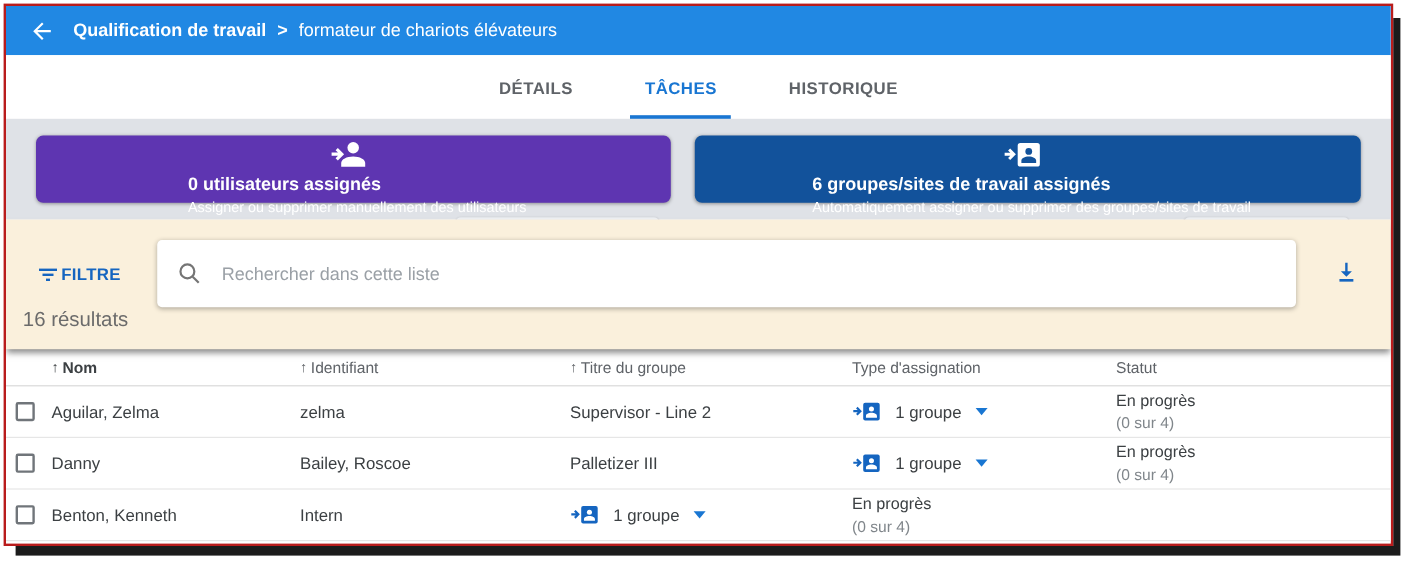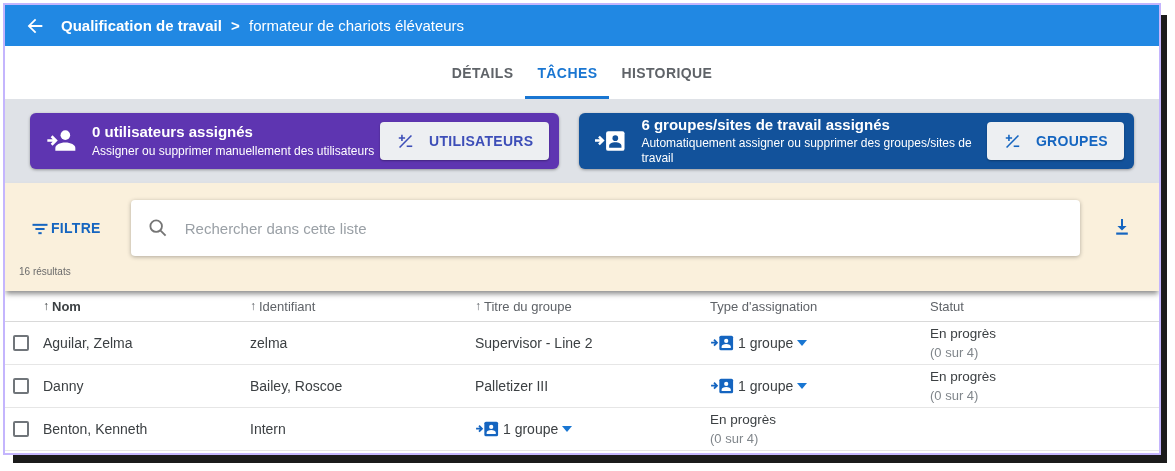--- a/index.html
+++ b/index.html
@@ -9,21 +9,21 @@
     font-family: "Liberation Sans", sans-serif;
     width: 1175px;
     height: 471px;
     position: relative;
     overflow: hidden;
   }
   .frame {
     position: absolute;
     top: 3px; left: 3px;
     width: 1158px; height: 452px;
-    border: 2px solid #c4b5fd;
+    border: 2px solid #b91c1c;
     box-shadow: 8px 10px 0 -2px #1b1b1b;
     background: #ffffff;
     overflow: hidden;
   }
 
   
   .appbar {
     height: 41px;
     background: #2188E3;
     display: flex;
@@ -41,20 +41,21 @@
   .breadcrumb .bc-primary { font-weight: bold; }
   .breadcrumb .bc-sep { margin: 0 5px; font-weight: bold; }
 
   
   .tabstrip {
     height: 53px;
     background: #ffffff;
     display: flex;
     justify-content: center;
     align-items: stretch;
+    gap: 36px;
   }
   .tab {
     display: flex; align-items: center;
     padding: 4px 12px 0 12px;
     font-size: 14px;
     font-weight: bold;
     letter-spacing: 0.4px;
     color: #5f6368;
     border-bottom: 3px solid transparent;
     cursor: pointer;
@@ -72,20 +73,21 @@
     gap: 20px;
     padding: 14px 25px;
   }
   .assign-card {
     border-radius: 6px;
     display: flex;
     align-items: center;
     padding: 0 10px 0 16px;
     color: #ffffff;
     box-shadow: 0 1px 3px rgba(0,0,0,0.35);
+    flex-direction: column;
   }
   .assign-card.users { flex: 1 1 0; background: #5E35B1; }
   .assign-card.groups { flex: 1.05 1 0; background: #12529B; }
   .assign-card .card-icon { width: 32px; height: 32px; flex: 0 0 auto; margin-right: 14px; }
   .assign-card .card-text { line-height: 1.25; }
   .assign-card .card-title { font-size: 15px; font-weight: bold; margin-bottom: 2px; }
   .assign-card .card-subtitle { font-size: 12px; }
   .card-btn {
     margin-left: auto;
     background: #EDEFF2;
@@ -146,21 +148,21 @@
     font-size: 15px;
     color: #3c4043;
     background: transparent;
   }
   .searchbox input::placeholder { color: #9aa0a6; }
   .download-btn { width: 24px; height: 24px; cursor: pointer; flex: 0 0 auto; }
   .results-count {
     position: absolute;
     left: 14px;
     bottom: 14px;
-    font-size: 10px;
+    font-size: 17px;
     color: #6b6b6b;
   }
 
   
   .table { background: #ffffff; }
   .t-row {
     display: grid;
     grid-template-columns: 38px 207px 225px 235px 220px auto;
     align-items: center;
   }
@@ -181,21 +183,21 @@
   }
   .cb-cell { display: flex; justify-content: center; }
   .checkbox {
     width: 16px; height: 16px;
     border: 2px solid #70757a;
     border-radius: 2px;
     background: #fff;
     cursor: pointer;
     margin-left: -6px;
   }
-  .assign-cell { display: flex; align-items: center; gap: 2px; cursor: pointer; }
+  .assign-cell { display: flex; align-items: center; gap: 10px; cursor: pointer; }
   .assign-cell .badge-icon { width: 26px; height: 22px; }
   .chevron-down { width: 0; height: 0; border-left: 5px solid transparent; border-right: 5px solid transparent; border-top: 6px solid #1976D2; margin-left: 2px; }
   .status-cell { line-height: 1.45; padding-top: 1px; }
   .status-main { font-size: 13.5px; color: #3c4043; }
   .status-detail { font-size: 13px; color: #80868b; }
 </style>
 </head>
 <body>
 
 <div class="frame">

